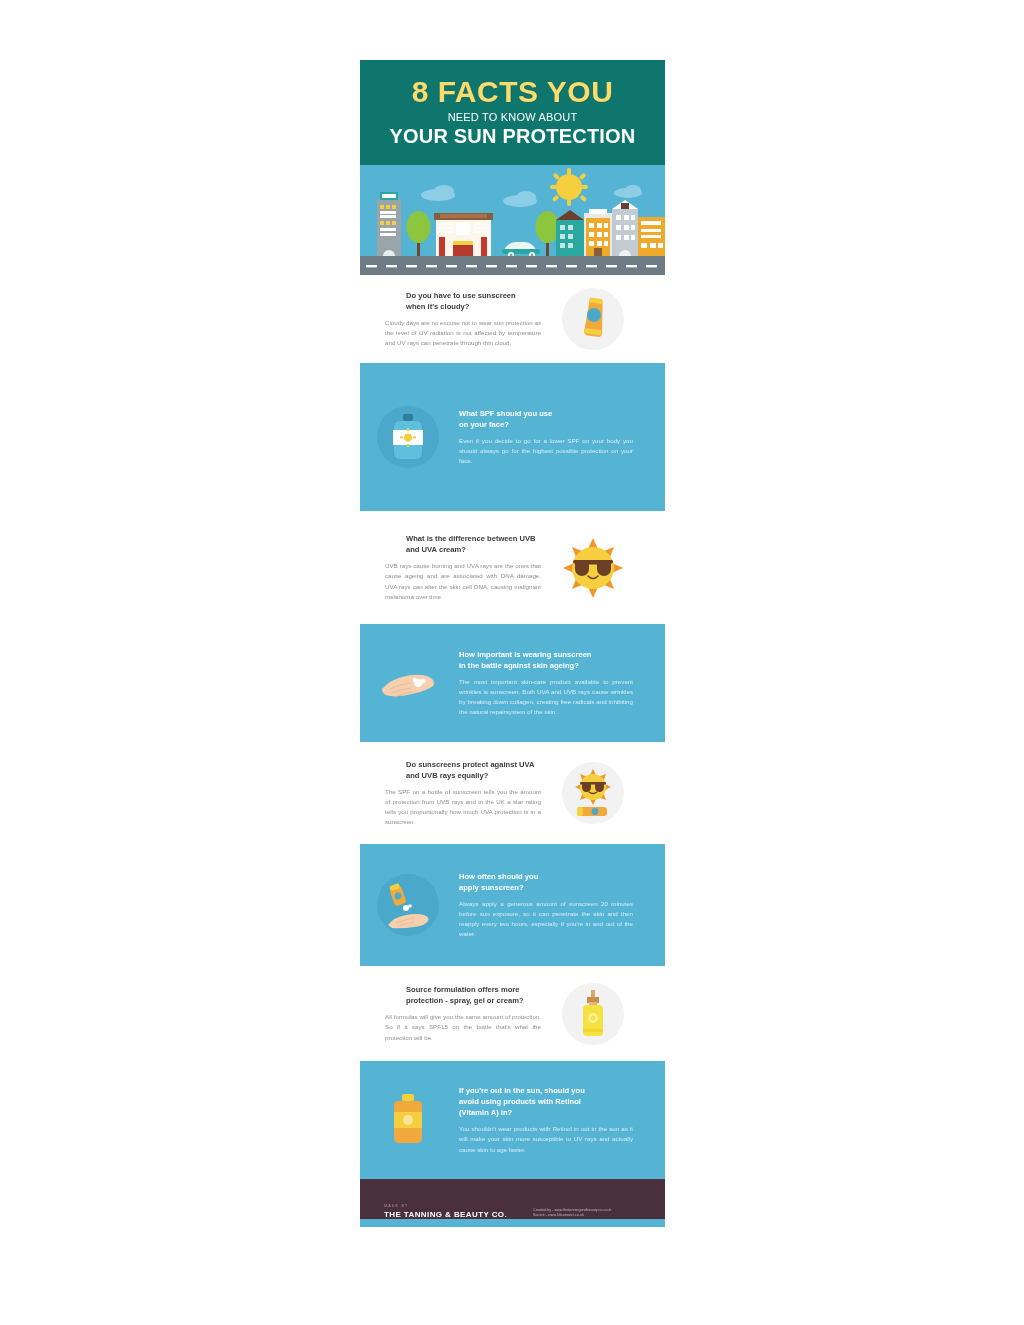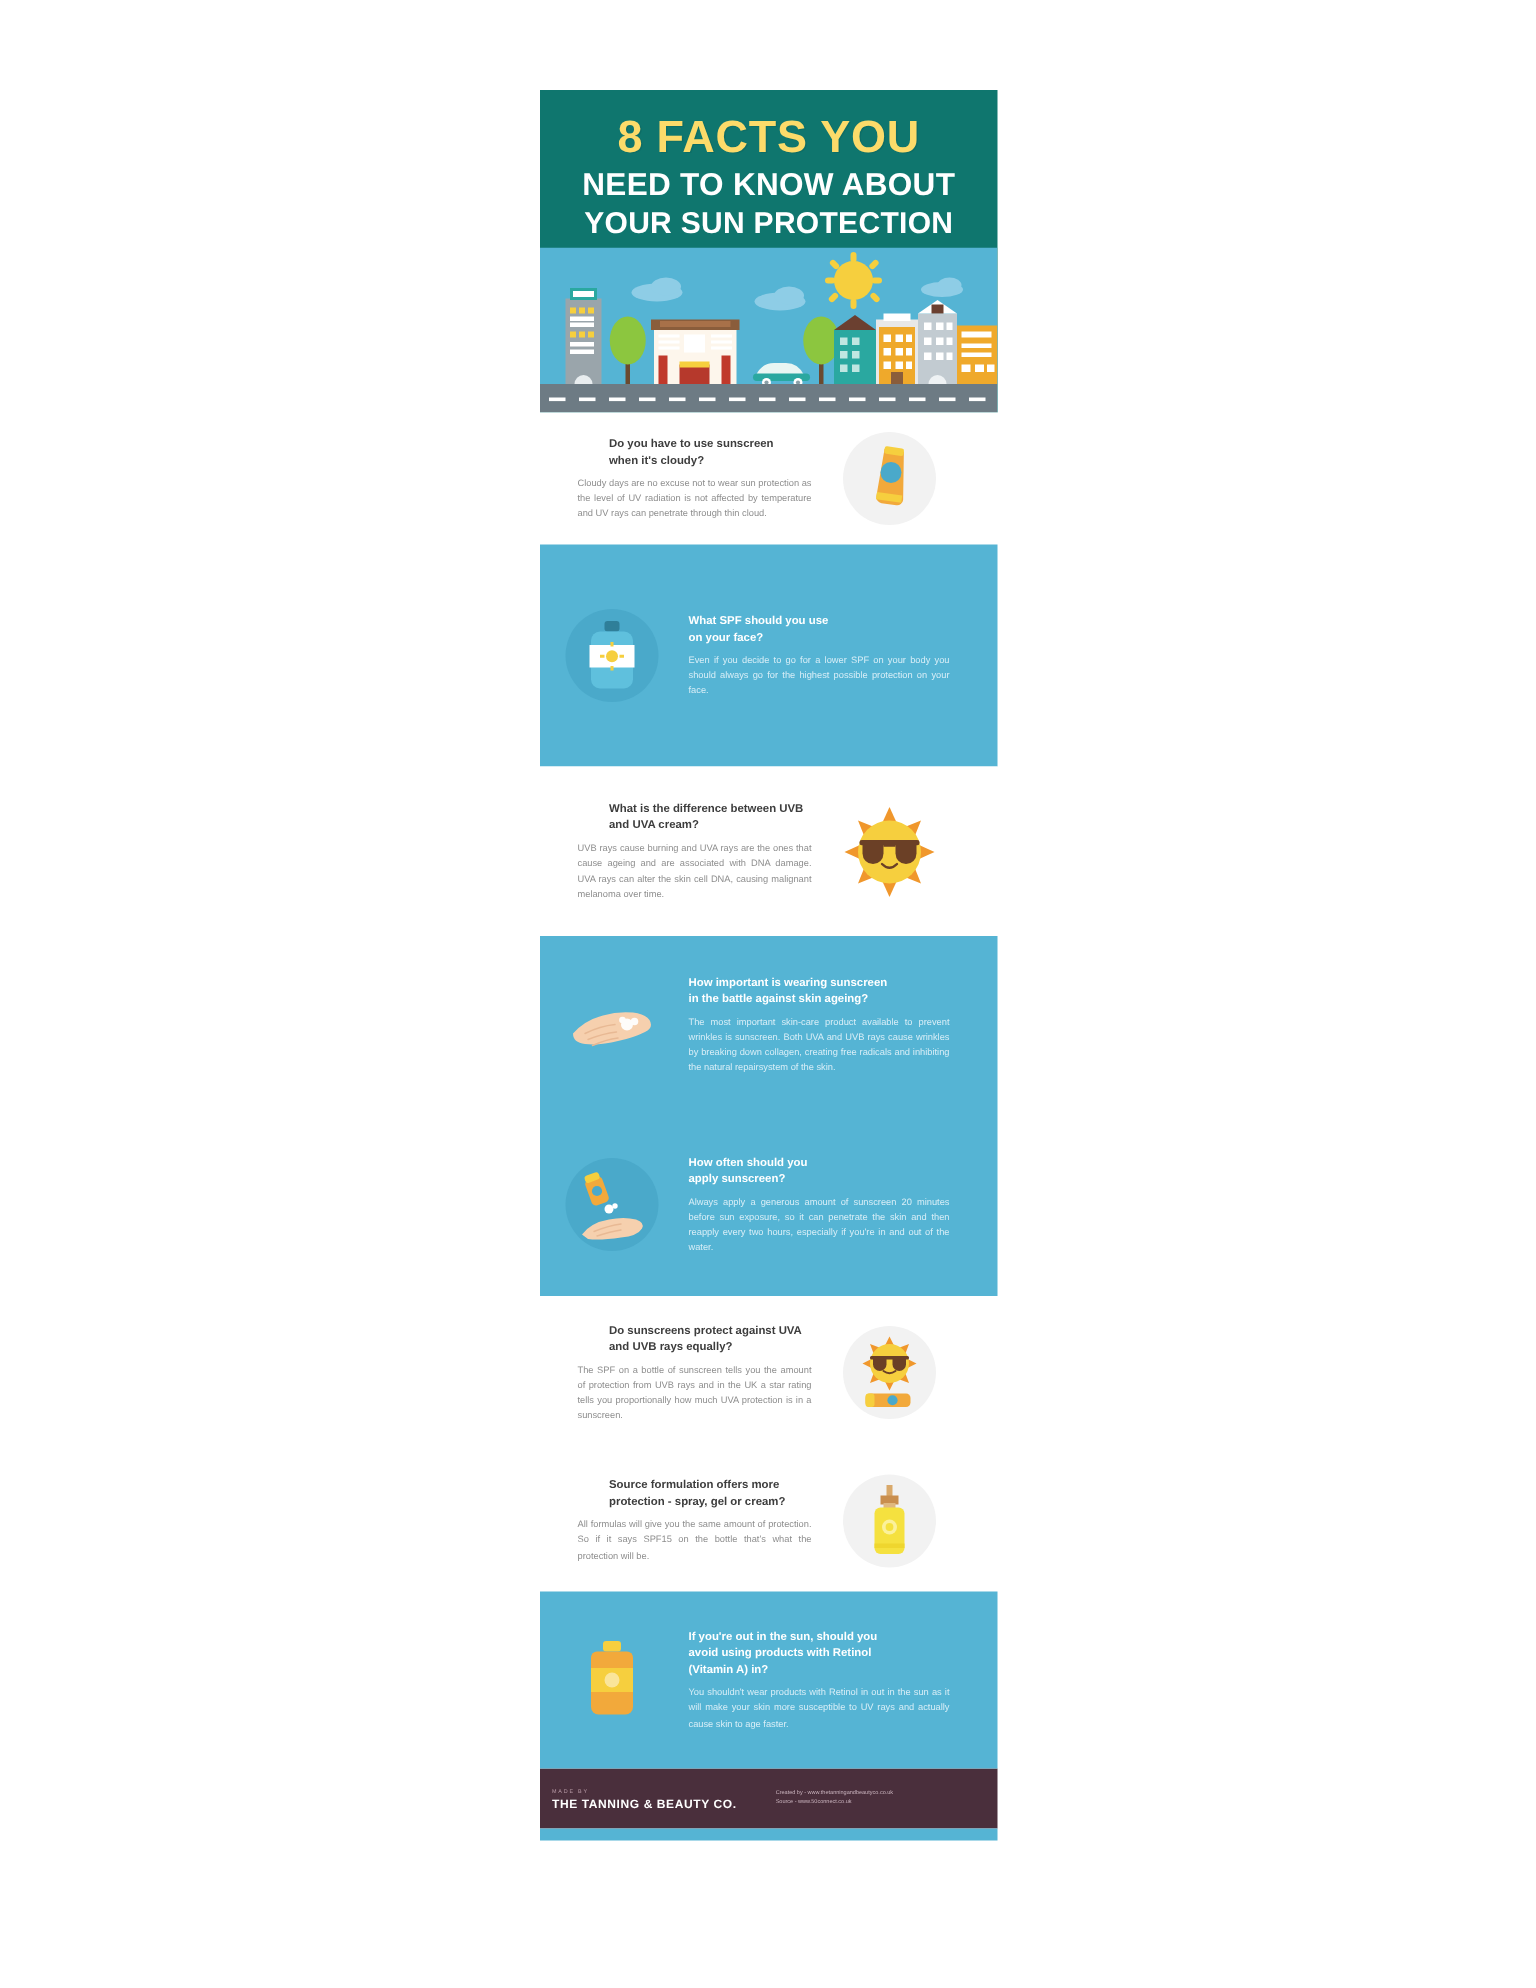--- a/index.html
+++ b/index.html
@@ -18,21 +18,21 @@
 
   
   .header { position: relative; width: 305px; height: 215px; background: #0f766e; overflow: hidden; }
   .title-wrap { position: relative; padding-top: 16px; text-align: center; z-index: 5; }
   .title-1 {
     font-size: 30px; font-weight: bold; letter-spacing: 0.5px;
     color: #fcdb6a; text-shadow: 1px 1px 0 rgba(0,0,0,.07);
     line-height: 1.05;
   }
   .title-2 {
-    font-size: 21px; font-weight: bold; color: #ffffff;
+    font-size: 11px; font-weight: normal; color: #ffffff;
     line-height: 1.25; margin-top: 3px; letter-spacing: 0.2px;
   }
   .title-3 {
     font-size: 20px; font-weight: bold; color: #ffffff;
     line-height: 1.25; letter-spacing: 0.2px;
   }
   .city { position: absolute; left: 0; bottom: 0; width: 305px; height: 110px; }
 
   
   .fact { position: relative; width: 305px; display: flex; align-items: center; }
@@ -60,21 +60,21 @@
     width: 62px; height: 62px; border-radius: 50%;
     display: flex; align-items: center; justify-content: center;
     position: relative;
   }
   .disc.grey { background: #f2f2f2; }
   .disc.bluebg { background: #4aa9ca; }
 
   
   .footer {
     width: 305px; height: 40px; background: #4a2f3c;
-    display: flex; align-items: center; padding: 0 8px;
+    display: flex; align-items: flex-end; padding: 0 24px;
   }
   .brand-pre { font-size: 3.6px; color: #b79aa6; letter-spacing: 1.2px; text-transform: uppercase; }
   .brand { font-size: 8px; font-weight: bold; color: #ffffff; letter-spacing: 0.4px; margin-top: 2px; }
   .credits { margin-left: 26px; line-height: 1.55; }
   .credit-line { font-size: 3.7px; color: #c9b3bd; white-space: nowrap; }
   .footer-strip { width: 305px; height: 8px; background: #55b4d4; }
 </style>
 </head>
 <body>
 
@@ -348,50 +348,20 @@
       </div>
       <div class="txt">
         <div class="q">
           <div>How important is wearing sunscreen</div>
           <div>in the battle against skin ageing?</div>
         </div>
         <div class="a">The most important skin-care product available to prevent wrinkles is sunscreen. Both UVA and UVB rays cause wrinkles by breaking down collagen, creating free radicals and inhibiting the natural repairsystem of the skin.</div>
       </div>
     </div>
 
-    <div class="fact blue" style="height:122px">
-      <div class="art">
-        <div class="disc bluebg">
-          <svg width="56" height="48" viewBox="0 0 56 48">
-            <g>
-              <rect x="12" y="6" width="12" height="18" rx="3" fill="#f2a93b" transform="rotate(-20 18 15)"></rect>
-              <rect x="13" y="3" width="10" height="5" rx="2" fill="#f6cf3e" transform="rotate(-20 18 15)"></rect>
-              <circle cx="18" cy="15" r="3.4" fill="#4aa9ca"></circle>
-            </g>
-            <g>
-                <circle cx="26" cy="27" r="3" fill="#ffffff"></circle>
-                <circle cx="30" cy="25" r="1.8" fill="#ffffff"></circle>
-              </g>
-            <path d="M8 44 q6 -8 18 -10 q10 -2 18 0 q6 2 4 6 q-3 5 -14 6 q-14 2 -22 1 z" fill="#f6d0ae"></path>
-            <g stroke="#e8b994" stroke-width="0.9" fill="none" stroke-linecap="round">
-              <path d="M16 42 q10 -4 18 -5"></path>
-                <path d="M18 45 q9 -3 16 -4"></path>
-            </g>
-          </svg>
-        </div>
-      </div>
-      <div class="txt">
-        <div class="q">
-          <div>How often should you</div>
-          <div>apply sunscreen?</div>
-        </div>
-        <div class="a">Always apply a generous amount of sunscreen 20 minutes before sun exposure, so it can penetrate the skin and then reapply every two hours, especially if you're in and out of the water.</div>
-      </div>
-    </div>
-
     <div class="fact light" style="height:102px">
       <div class="txt">
         <div class="q">
           <div>Do sunscreens protect against UVA</div>
           <div>and UVB rays equally?</div>
         </div>
         <div class="a">The SPF on a bottle of sunscreen tells you the amount of protection from UVB rays and in the UK a star rating tells you proportionally how much UVA protection is in a sunscreen.</div>
       </div>
       <div class="art">
         <div class="disc grey">
@@ -416,20 +386,50 @@
             <g>
               <rect x="10" y="40" width="30" height="9" rx="3" fill="#f2a93b"></rect>
               <rect x="10" y="40" width="6" height="9" rx="2" fill="#f6cf3e"></rect>
               <circle cx="28" cy="44.5" r="3.4" fill="#4aa9ca"></circle>
             </g>
           </svg>
         </div>
       </div>
     </div>
 
+    <div class="fact blue" style="height:122px">
+      <div class="art">
+        <div class="disc bluebg">
+          <svg width="56" height="48" viewBox="0 0 56 48">
+            <g>
+              <rect x="12" y="6" width="12" height="18" rx="3" fill="#f2a93b" transform="rotate(-20 18 15)"></rect>
+              <rect x="13" y="3" width="10" height="5" rx="2" fill="#f6cf3e" transform="rotate(-20 18 15)"></rect>
+              <circle cx="18" cy="15" r="3.4" fill="#4aa9ca"></circle>
+            </g>
+            <g>
+                <circle cx="26" cy="27" r="3" fill="#ffffff"></circle>
+                <circle cx="30" cy="25" r="1.8" fill="#ffffff"></circle>
+              </g>
+            <path d="M8 44 q6 -8 18 -10 q10 -2 18 0 q6 2 4 6 q-3 5 -14 6 q-14 2 -22 1 z" fill="#f6d0ae"></path>
+            <g stroke="#e8b994" stroke-width="0.9" fill="none" stroke-linecap="round">
+              <path d="M16 42 q10 -4 18 -5"></path>
+                <path d="M18 45 q9 -3 16 -4"></path>
+            </g>
+          </svg>
+        </div>
+      </div>
+      <div class="txt">
+        <div class="q">
+          <div>How often should you</div>
+          <div>apply sunscreen?</div>
+        </div>
+        <div class="a">Always apply a generous amount of sunscreen 20 minutes before sun exposure, so it can penetrate the skin and then reapply every two hours, especially if you're in and out of the water.</div>
+      </div>
+    </div>
+
     <div class="fact light" style="height:95px">
       <div class="txt">
         <div class="q">
           <div>Source formulation offers more</div>
           <div>protection - spray, gel or cream?</div>
         </div>
         <div class="a">All formulas will give you the same amount of protection. So if it says SPF15 on the bottle that's what the protection will be.</div>
       </div>
       <div class="art">
         <div class="disc grey">

